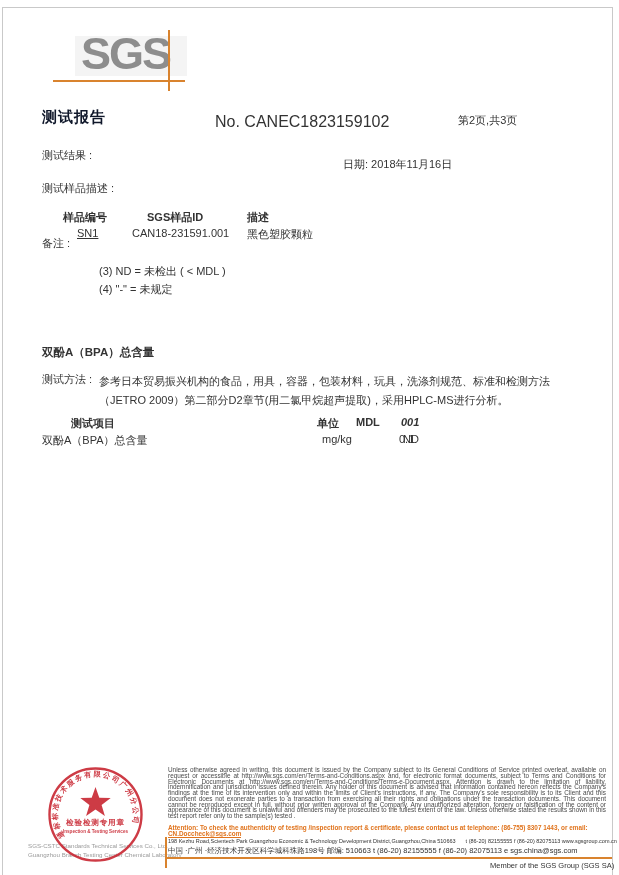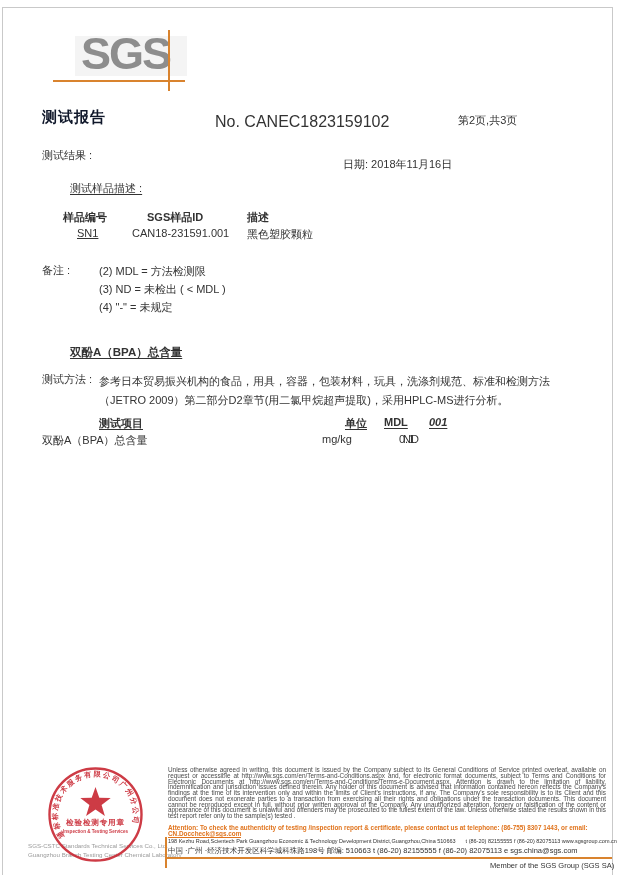--- a/index.html
+++ b/index.html
@@ -22,35 +22,35 @@
   .logo-hline { left:53px; top:80px; width:132px; height:2px; background:#d9832e; }
 
   
   .report-title { left:42px; top:108px; font-size:15px; font-weight:bold; color:#0f172a; letter-spacing:1px; }
   .report-no   { left:198px; top:113px; font-size:16px;margin-left:17px; }
   .report-date { left:343px; top:113px; font-size:11px;margin-top:44px; }
   .report-page { left:458px; top:113px; font-size:11px; }
 
   .t11 { font-size:11px; }
   .bold { font-weight:bold; }
-  .ul { text-decoration:underline; text-underline-offset:2px;margin-left:28px; }
+  .ul { text-underline-offset:2px; }
   .it { font-style:italic; }
 
   .results-label { left:42px; top:148px; }
   .sample-desc-label { left:42px; top:181px; }
 
   
   .st-h1 { left:63px;  top:210px; }
   .st-h2 { left:147px; top:210px; }
   .st-h3 { left:247px; top:210px; }
   .st-c1 { left:77px;  top:227px;text-decoration:underline; }
   .st-c2 { left:132px; top:227px; }
   .st-c3 { left:247px; top:227px; }
 
-  .notes-label { left:42px; top:263px; }
+  .notes-label { left:42px; top:236px; }
   .notes { left:99px; top:262px; }
   .notes div { font-size:11px; line-height:18px; }
 
   .bpa-title { left:42px; top:345px; font-size:11.5px; }
 
   .method-label { left:42px; top:372px; }
   .method-text { left:99px; top:372px; width:466px; font-size:11px; line-height:19px; }
 
   
   .rt-h1 { left:71px;  top:416px; }
@@ -101,21 +101,20 @@
 
   <div class="st-h1 abs t11 bold">样品编号</div>
   <div class="st-h2 abs t11 bold">SGS样品ID</div>
   <div class="st-h3 abs t11 bold">描述</div>
   <div class="st-c1 abs t11">SN1</div>
   <div class="st-c2 abs t11">CAN18-231591.001</div>
   <div class="st-c3 abs t11">黑色塑胶颗粒</div>
 
   <div class="notes-label abs t11">备注 :</div>
   <div class="notes abs">
-    <div>(2) MDL = 方法检测限</div>
     <div>(3) ND = 未检出 ( &lt; MDL )</div>
     <div>(4) "-" = 未规定</div>
   </div>
 
   <div class="bpa-title abs bold ul">双酚A（BPA）总含量</div>
   <div class="method-label abs t11">测试方法 :</div>
   <div class="method-text abs">参考日本贸易振兴机构的食品，用具，容器，包装材料，玩具，洗涤剂规范、标准和检测方法（JETRO 2009）第二部分D2章节(用二氯甲烷超声提取)，采用HPLC-MS进行分析。</div>
 
   <div class="rt-h1 abs t11 bold ul">测试项目</div>
   <div class="rt-h2 abs t11 bold ul">单位</div>

